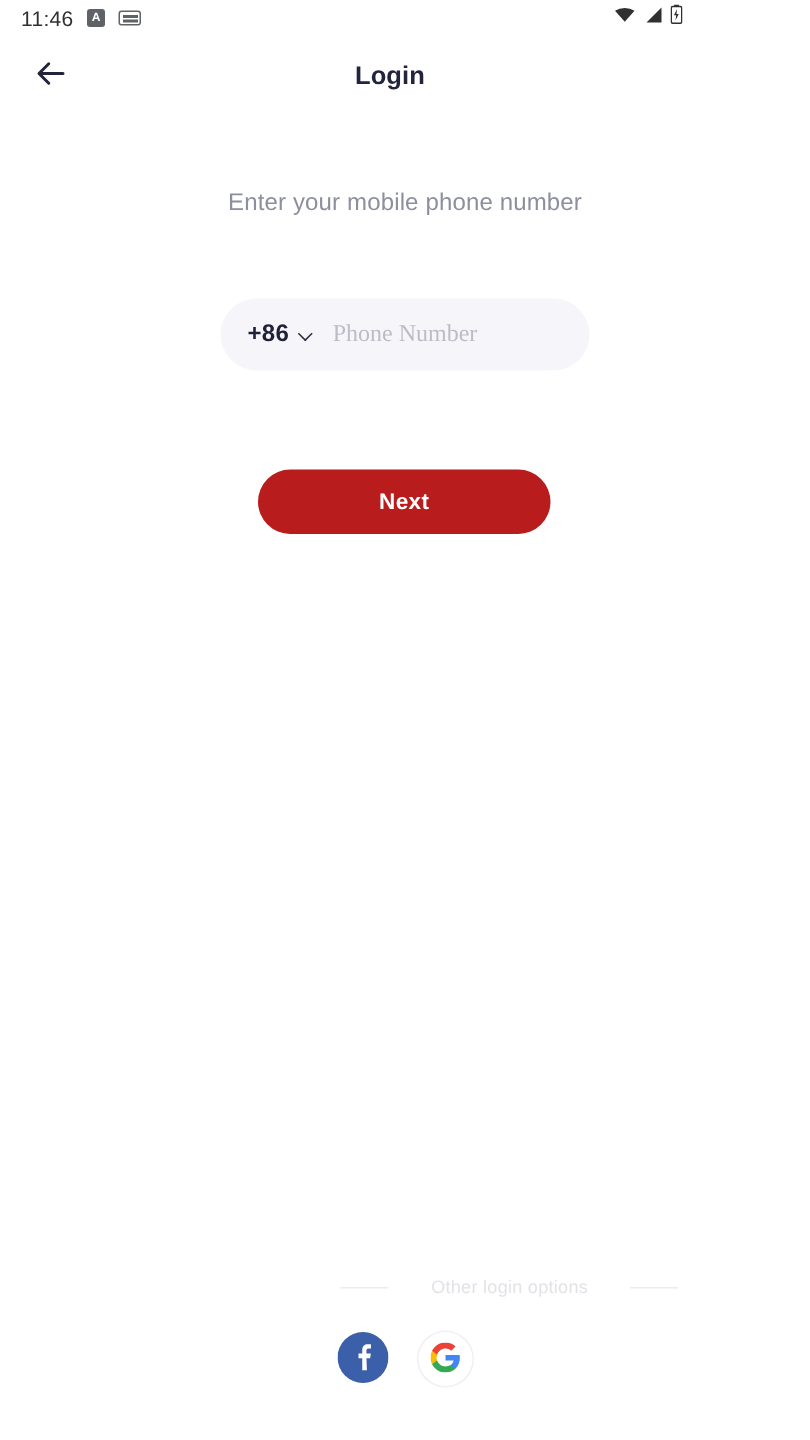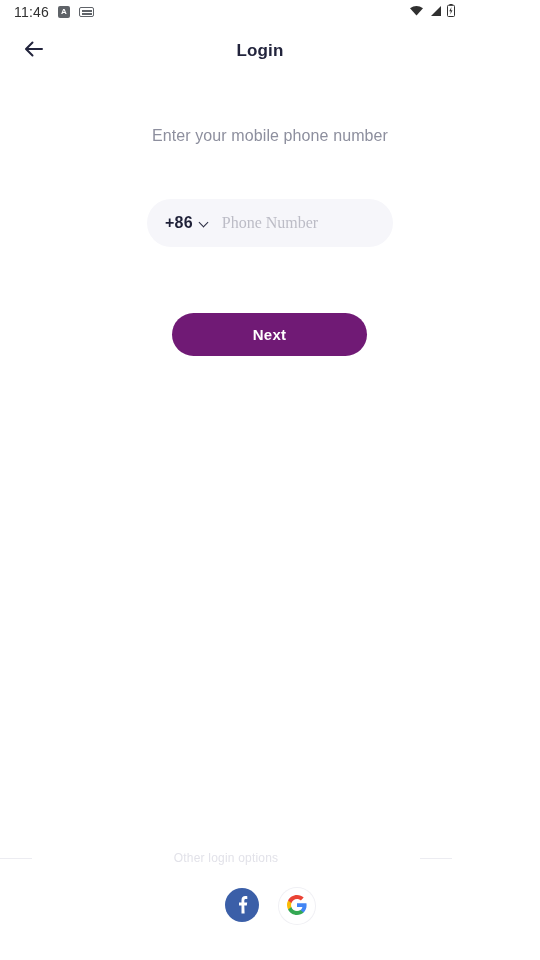--- a/index.html
+++ b/index.html
@@ -176,38 +176,38 @@
 
   
   .next-btn {
     position: absolute;
     left: 172px;
     top: 313px;
     width: 195px;
     height: 43px;
     border: none;
     border-radius: 22px;
-    background: #701a75;
+    background: #b91c1c;
     color: #ffffff;
     font-family: "Liberation Sans", sans-serif;
     font-size: 15px;
     font-weight: 700;
     letter-spacing: 0.3px;
     cursor: pointer;
   }
 
   
   .alt-divider {
     position: absolute;
     left: 0;
     top: 851px;
     width: 452px;
     display: flex;
     align-items: center;
-    justify-content: space-between;
+    justify-content: flex-end;
     gap: 28px;
   }
   .alt-line {
     width: 32px;
     height: 1px;
     background: #ececf1;
   }
   .alt-label {
     font-size: 12px;
     color: #e2e2e9;

